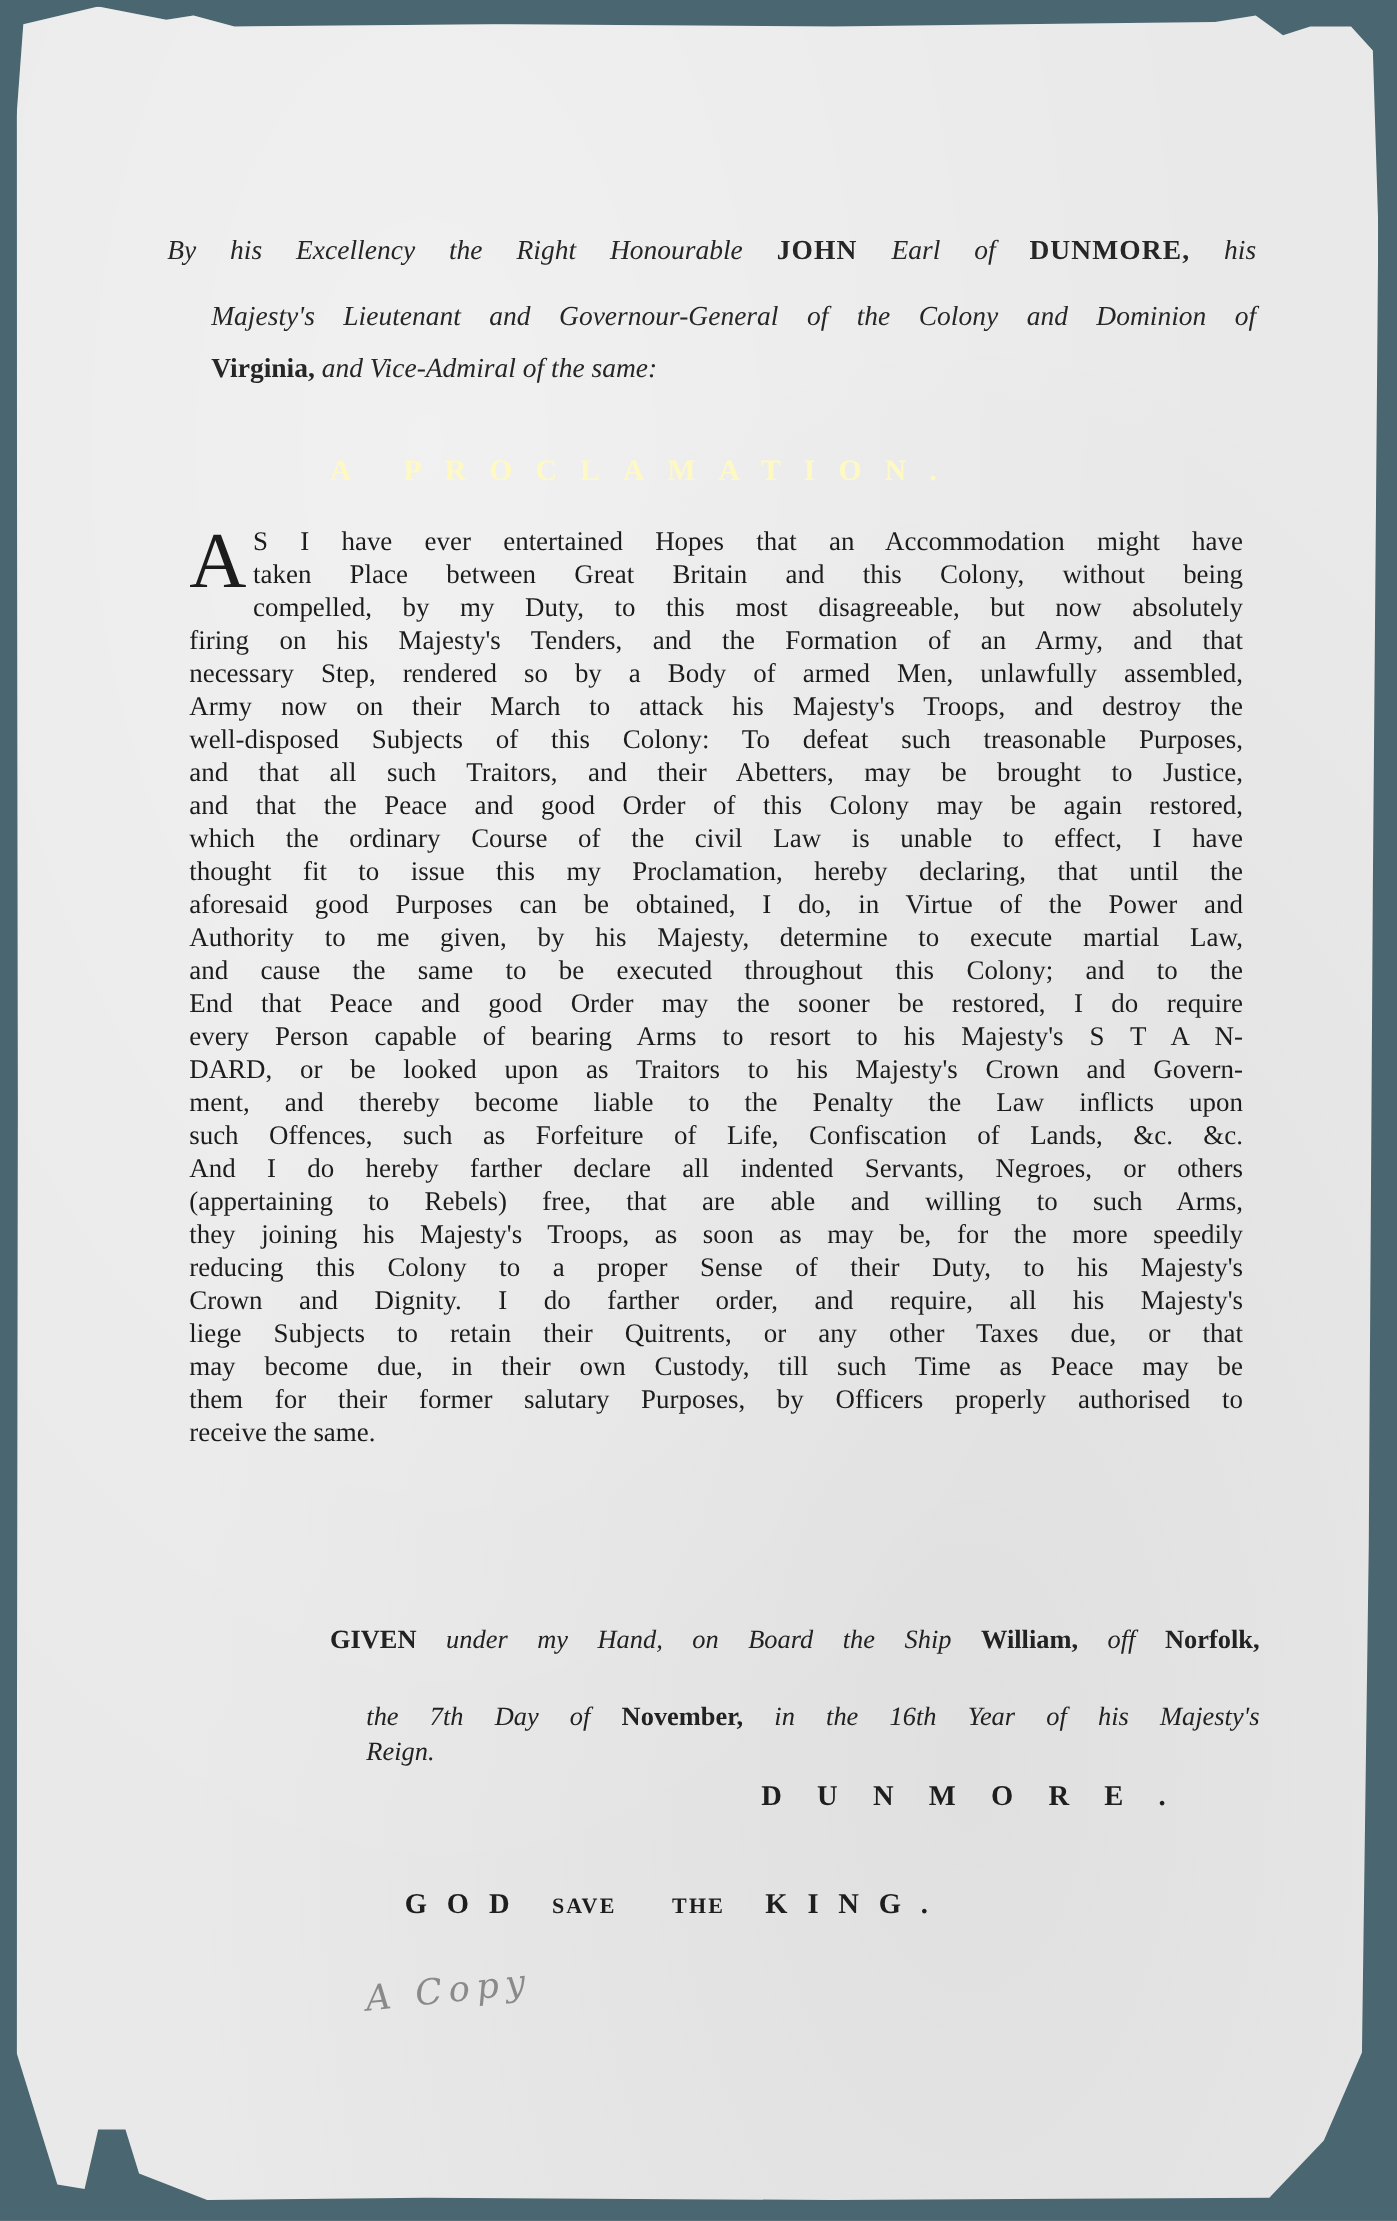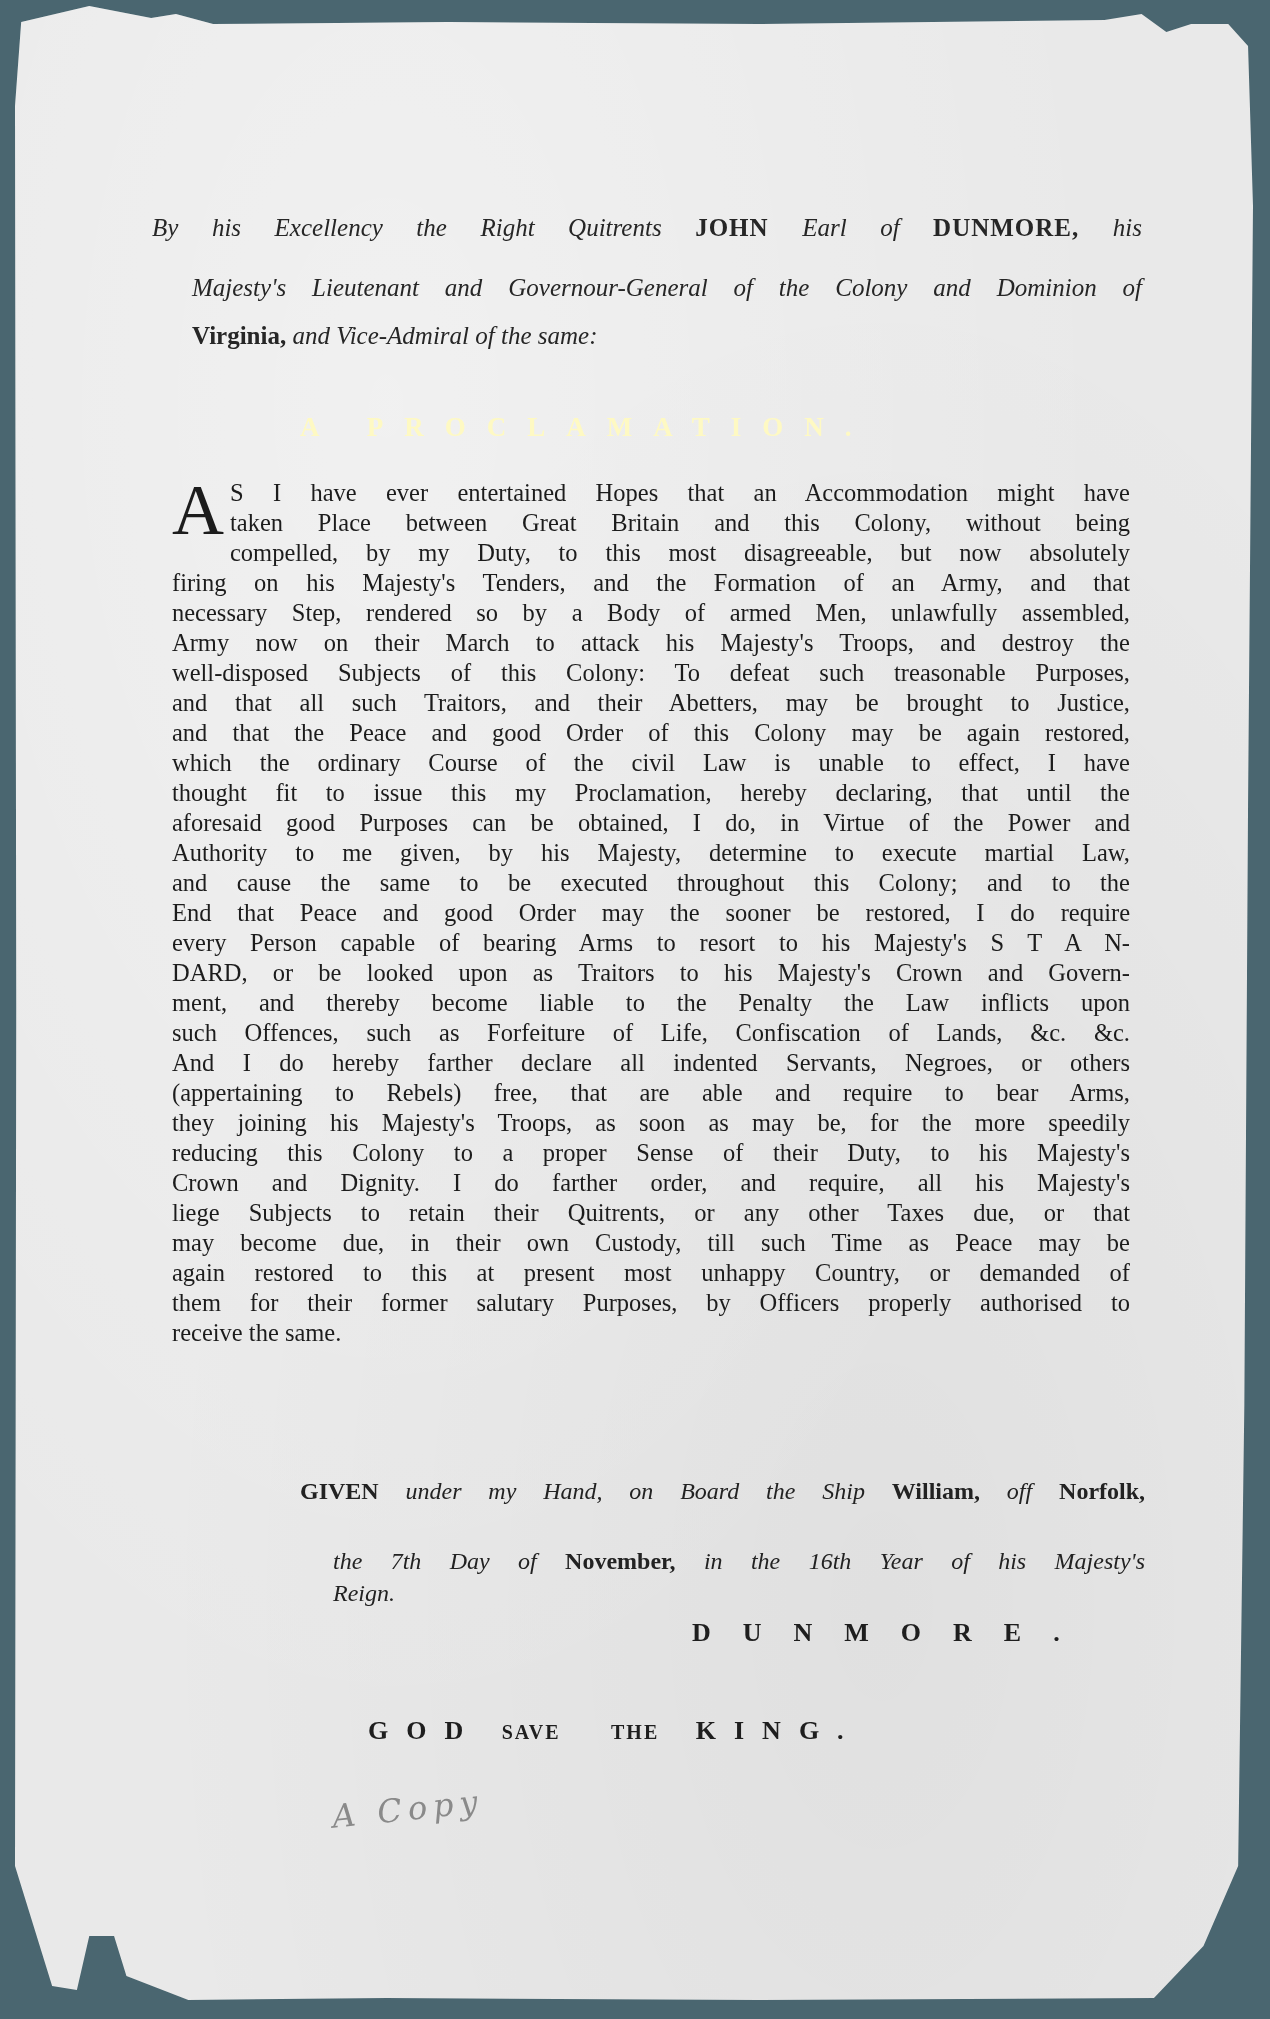--- a/index.html
+++ b/index.html
@@ -78,21 +78,21 @@
     font-size:32px; color:#8a8a8a; letter-spacing:6px;
     transform:rotate(-6deg);
   }
 </style>
 </head>
 <body>
 
 <div class="paper"></div>
 
 <div class="heading h1">
-  <span>By his Excellency the Right Quitrents</span>
+  <span>By his Excellency the Right Honourable</span>
   <span class="caps">JOHN</span>
   <span>Earl of</span>
   <span class="caps">DUNMORE,</span>
   <span>his</span>
 </div>
 <div class="heading h2">Majesty's Lieutenant and Governour-General of the Colony and Dominion of</div>
 <div class="heading h3">
   <span class="bold">Virginia,</span>
   <span>and Vice-Admiral of the same:</span>
 </div>
@@ -114,27 +114,26 @@
   <span class="line">thought fit to issue this my Proclamation, hereby declaring, that until the</span>
   <span class="line">aforesaid good Purposes can be obtained, I do, in Virtue of the Power and</span>
   <span class="line">Authority to me given, by his Majesty, determine to execute martial Law,</span>
   <span class="line">and cause the same to be executed throughout this Colony; and to the</span>
   <span class="line">End that Peace and good Order may the sooner be restored, I do require</span>
   <span class="line">every Person capable of bearing Arms to resort to his Majesty's S T A N-</span>
   <span class="line">DARD, or be looked upon as Traitors to his Majesty's Crown and Govern-</span>
   <span class="line">ment, and thereby become liable to the Penalty the Law inflicts upon</span>
   <span class="line">such Offences, such as Forfeiture of Life, Confiscation of Lands, &amp;c. &amp;c.</span>
   <span class="line">And I do hereby farther declare all indented Servants, Negroes, or others</span>
-  <span class="line">(appertaining to Rebels) free, that are able and require to bear Arms,</span>
+  <span class="line">(appertaining to Rebels) free, that are able and willing to such Arms,</span>
   <span class="line">they joining his Majesty's Troops, as soon as may be, for the more speedily</span>
   <span class="line">reducing this Colony to a proper Sense of their Duty, to his Majesty's</span>
   <span class="line">Crown and Dignity. I do farther order, and require, all his Majesty's</span>
   <span class="line">liege Subjects to retain their Quitrents, or any other Taxes due, or that</span>
   <span class="line">may become due, in their own Custody, till such Time as Peace may be</span>
-  <span class="line">again restored to this at present most unhappy Country, or demanded of</span>
   <span class="line">them for their former salutary Purposes, by Officers properly authorised to</span>
   <span class="line last">receive the same.</span>
 </div>
 
 <div class="given g1">
   <span class="caps">GIVEN</span>
   <span>under my Hand, on Board the Ship</span>
   <span class="caps">William,</span>
   <span>off</span>
   <span class="caps">Norfolk,</span>

